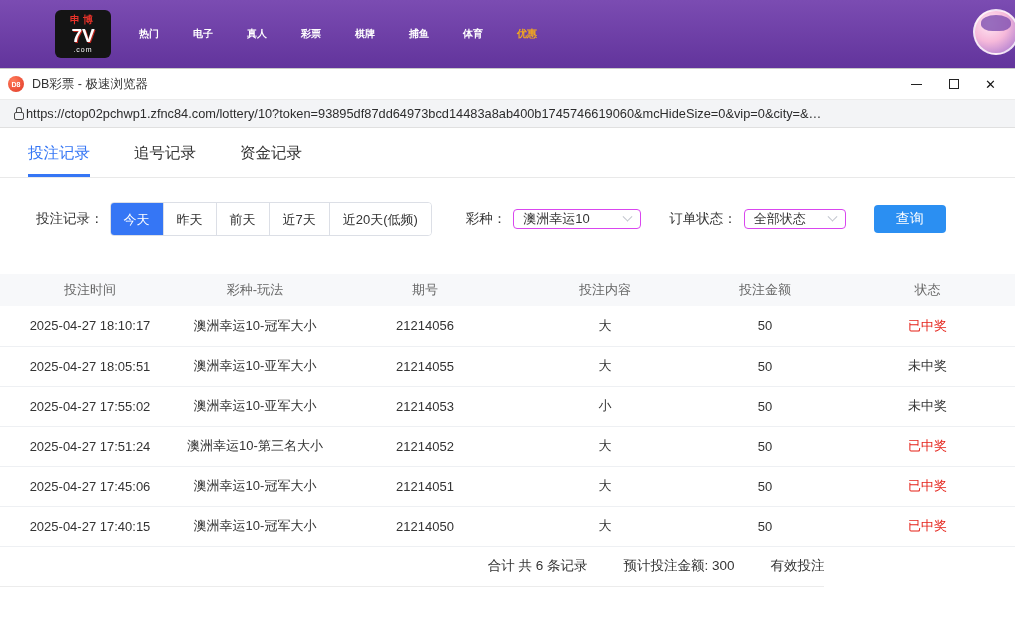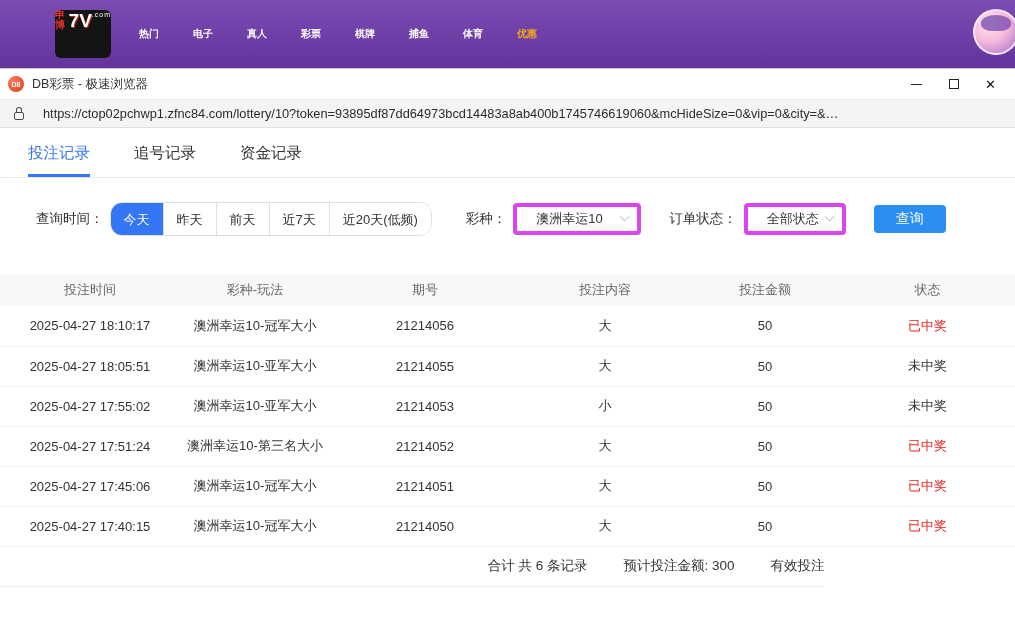--- a/index.html
+++ b/index.html
@@ -12,22 +12,22 @@
   }
 
   
   .topbar {
     position: absolute; top:0; left:0; width:1015px; height:68px;
     background: linear-gradient(180deg,#7b4cb2 0%,#62349c 100%);
     display: flex; align-items: center;
   }
   .logo {
     margin-left:55px; width:56px; height:48px; background:#141414;
-    border-radius:6px; display:flex; 
-    justify-content:center; line-height:1; flex:0 0 auto;
+    border-radius:6px; display:flex; flex-direction:column;
+    align-items:center; justify-content:center; line-height:1; flex:0 0 auto;
   }
   .logo .l1 { color:#e8332a; font-size:10px; font-weight:bold; letter-spacing:3px; }
   .logo .l2 { color:#fff; font-size:19px; font-weight:bold; margin-top:1px; text-shadow:1px 1px 0 #c0261f; }
   .logo .l3 { color:#fff; font-size:7px; margin-top:1px; letter-spacing:1px; }
   .top-nav { display:flex; margin-left:28px; gap:34px; }
   .nav-item { color:#fff; font-size:10px; font-weight:bold; cursor:pointer; white-space:nowrap; }
   .nav-item.highlight { color:#f3a81d; }
   .avatar {
     position:absolute; right:-4px; top:9px; width:46px; height:46px; border-radius:50%;
     background: radial-gradient(circle at 35% 30%, #ffe9f3 0%, #f6b9da 45%, #9a6cce 100%);
@@ -64,44 +64,44 @@
   .urlbar {
     height:29px; background:#f3f4f6;
     border-top:1px solid #ececec; border-bottom:1px solid #e0e0e0;
     display:flex; align-items:center; padding:0 14px; overflow:hidden;
   }
   .lock { position:relative; width:10px; height:8px; border:1.4px solid #4a4a4a; border-radius:2px; margin-top:4px; flex:0 0 auto; }
   .lock::before {
     content:""; position:absolute; top:-6px; left:1px; width:4px; height:5px;
     border:1.4px solid #4a4a4a; border-bottom:none; border-radius:4px 4px 0 0;
   }
-  .url-text { margin-left:19px; font-size:12.8px; color:#2c2c2c; white-space:nowrap; overflow:hidden; }
+  .url-text { margin-left:2px; font-size:12.8px; color:#2c2c2c; white-space:nowrap; overflow:hidden; }
 
   
   .tabs { display:flex; gap:44px; padding-left:28px; margin-top:7px; border-bottom:1px solid #e9e9e9; align-items:flex-end; height:43px; }
   .tab { font-size:15.5px; color:#333; padding-bottom:13px; cursor:pointer; }
   .tab.active { color:#3576f5; border-bottom:3px solid #3576f5; padding-bottom:10px; }
 
   
   .filters { display:flex; align-items:center; margin:24px 0 0 36px; font-size:13.5px; color:#333; }
   .flabel { white-space:nowrap; }
-  .seg { display:flex; border:1px solid #dcdfe6; border-radius:12px; overflow:hidden; margin-left:6px; background:#fff; }
+  .seg { display:flex; border:1px solid #dcdfe6; border-radius:4px; overflow:hidden; margin-left:6px; background:#fff; }
   .seg-btn {
     padding:0 13px; height:32px; line-height:31px; font-size:13px; color:#333;
     border:none; border-right:1px solid #dcdfe6; background:#fff; cursor:pointer; white-space:nowrap;
     font-family:inherit;
   }
   .seg-btn:last-child { border-right:none; }
   .seg-btn.active { background:#3576f5; color:#fff; }
   .ml34 { margin-left:34px; }
   .ml28 { margin-left:28px; }
   .selectbox {
-    margin-left:7px; height:32px; border:4px solid #d946ef; border-radius:4px;
+    margin-left:7px; height:20px; border:1px solid #d946ef; border-radius:4px;
     display:flex; align-items:center; justify-content:space-between;
-    padding:0 9px 0 19px; font-size:13px; color:#333; background:#fff; cursor:pointer;
+    padding:0 9px 0 9px; font-size:13px; color:#333; background:#fff; cursor:pointer;
   }
   .sel-lottery { width:128px; }
   .sel-status { width:102px; }
   .chevron { width:7px; height:7px; border-right:1.5px solid #c0c4cc; border-bottom:1.5px solid #c0c4cc; transform:rotate(45deg) translate(-2px,-2px); }
   .search-btn {
     margin-left:28px; width:72px; height:28px; background:#2b8ff2; color:#fff;
     font-size:14px; border:none; border-radius:4px; cursor:pointer; font-family:inherit;
   }
 
   
@@ -169,21 +169,21 @@
     <span class="url-text">https://ctop02pchwp1.zfnc84.com/lottery/10?token=93895df87dd64973bcd14483a8ab400b1745746619060&amp;mcHideSize=0&amp;vip=0&amp;city=&amp;…</span>
   </div>
 
   <div class="tabs">
     <span class="tab active">投注记录</span>
     <span class="tab">追号记录</span>
     <span class="tab">资金记录</span>
   </div>
 
   <div class="filters">
-    <span class="flabel">查询时间：</span>
+    <span class="flabel">投注记录：</span>
     <div class="seg">
         <button class="seg-btn active">今天</button>
         <button class="seg-btn">昨天</button>
         <button class="seg-btn">前天</button>
         <button class="seg-btn">近7天</button>
         <button class="seg-btn">近20天(低频)</button>
       </div>
 
     <span class="flabel ml34">彩种：</span>
     <div class="selectbox sel-lottery">

